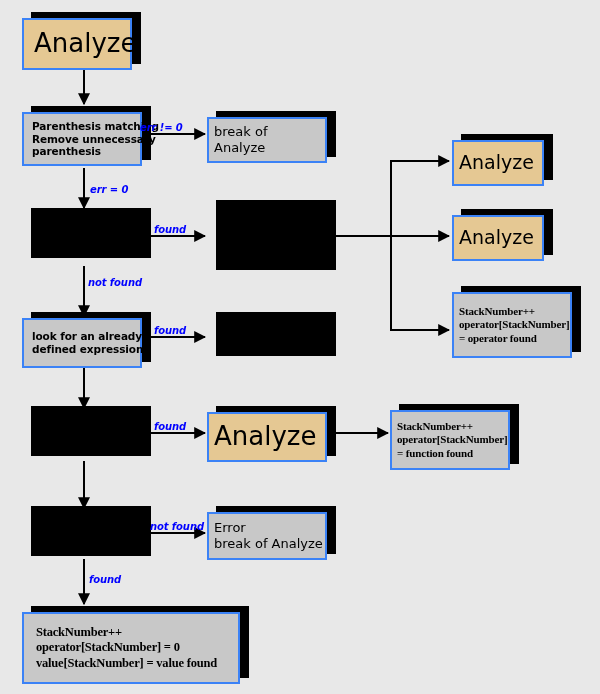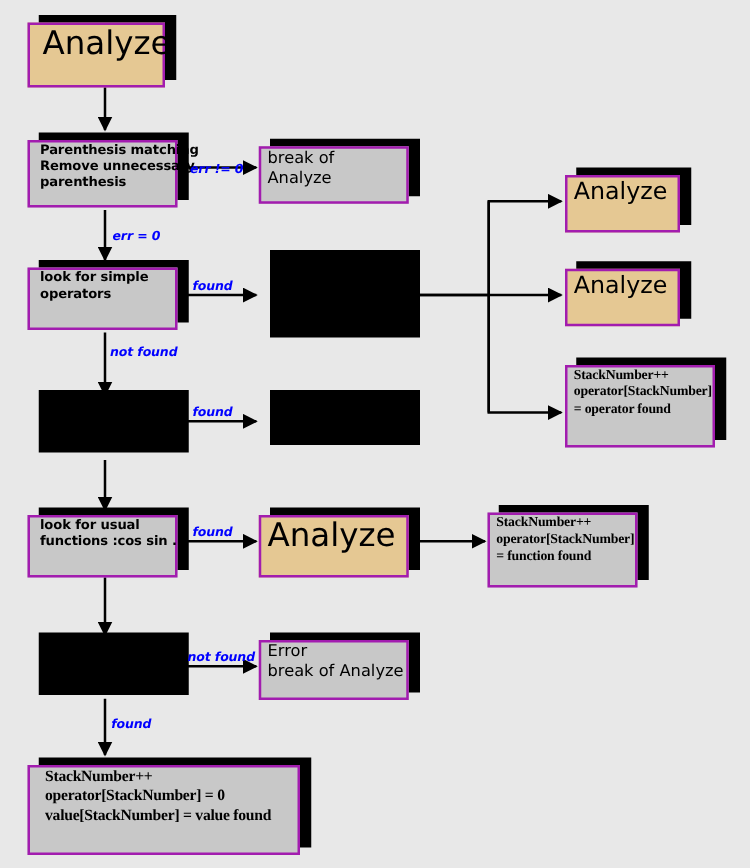--- a/index.html
+++ b/index.html
@@ -24,25 +24,25 @@
   #wires {
     position: absolute;
     left: 0; top: 0;
     width: 600px;
     height: 694px;
   }
   
   .node {
     position: absolute;
     box-sizing: border-box;
-    border: 2px solid #a21caf;
+    border: 2px solid #3b82f6;
     background: #c8c8c8;
     display: flex;
     flex-direction: column;
-    justify-content: flex-start;
+    justify-content: center;
     z-index: 3;
   }
   .node.tan { background: #e5c893; }
   
   .shadow {
     position: absolute;
     background: #000;
     z-index: 2;
   }
   .node .txt {
@@ -140,24 +140,20 @@
 parenthesis</span>
   </div>
 
   <div class="shadow" style="left:216px; top:111px; width:120px; height:46px;"></div>
   <div class="node t-md pad-l2" style="left:207px; top:117px; width:120px; height:46px;">
     <span class="txt">break of
 Analyze</span>
   </div>
 
   <div class="shadow" style="left:31px; top:208px; width:120px; height:50px;"></div>
-  <div class="node t-sm pad-l" style="left:22px; top:214px; width:120px; height:50px;">
-    <span class="txt">look for simple
-operators</span>
-  </div>
 
   <div class="shadow" style="left:216px; top:200px; width:120px; height:70px;"></div>
 
   <div class="shadow" style="left:461px; top:134px; width:92px; height:46px;"></div>
   <div class="node tan t-lg pad-l2" style="left:452px; top:140px; width:92px; height:46px;">
     <span class="txt">Analyze</span>
   </div>
 
   <div class="shadow" style="left:461px; top:209px; width:92px; height:46px;"></div>
   <div class="node tan t-lg pad-l2" style="left:452px; top:215px; width:92px; height:46px;">
@@ -165,28 +161,28 @@
   </div>
 
   <div class="shadow" style="left:461px; top:286px; width:120px; height:66px;"></div>
   <div class="node t-code pad-l2 overflow" style="left:452px; top:292px; width:120px; height:66px;">
     <span class="txt">StackNumber++
 operator[StackNumber]
 = operator found</span>
   </div>
 
   <div class="shadow" style="left:31px; top:312px; width:120px; height:50px;"></div>
+  <div class="node t-sm pad-l" style="left:22px; top:318px; width:120px; height:50px;">
+    <span class="txt">look for an already
+defined expression</span>
+  </div>
 
   <div class="shadow" style="left:216px; top:312px; width:120px; height:44px;"></div>
 
   <div class="shadow" style="left:31px; top:406px; width:120px; height:50px;"></div>
-  <div class="node t-sm pad-l" style="left:22px; top:412px; width:120px; height:50px;">
-    <span class="txt">look for usual
-functions :cos sin ..</span>
-  </div>
 
   <div class="shadow" style="left:216px; top:406px; width:120px; height:50px;"></div>
   <div class="node tan t-xl pad-l2" style="left:207px; top:412px; width:120px; height:50px;">
     <span class="txt">Analyze</span>
   </div>
 
   <div class="shadow" style="left:399px; top:404px; width:120px; height:60px;"></div>
   <div class="node t-code pad-l2 overflow" style="left:390px; top:410px; width:120px; height:60px;">
     <span class="txt">StackNumber++
 operator[StackNumber]
@@ -201,21 +197,21 @@
 break of Analyze</span>
   </div>
 
   <div class="shadow" style="left:31px; top:606px; width:218px; height:72px;"></div>
   <div class="node t-code2 pad-l3 overflow" style="left:22px; top:612px; width:218px; height:72px;">
     <span class="txt">StackNumber++
 operator[StackNumber] = 0
 value[StackNumber] = value found</span>
   </div>
 
-  <div class="elabel" style="left:152px; top:122px;margin-top:8px;">err != 0</div>
+  <div class="elabel" style="left:140px; top:122px;">err != 0</div>
   <div class="elabel" style="left:90px; top:184px;">err = 0</div>
   <div class="elabel" style="left:154px; top:224px;">found</div>
   <div class="elabel" style="left:88px; top:277px;">not found</div>
   <div class="elabel" style="left:154px; top:325px;">found</div>
   <div class="elabel" style="left:154px; top:421px;">found</div>
   <div class="elabel" style="left:150px; top:521px;">not found</div>
   <div class="elabel" style="left:89px; top:574px;">found</div>
 
 </div>
 

